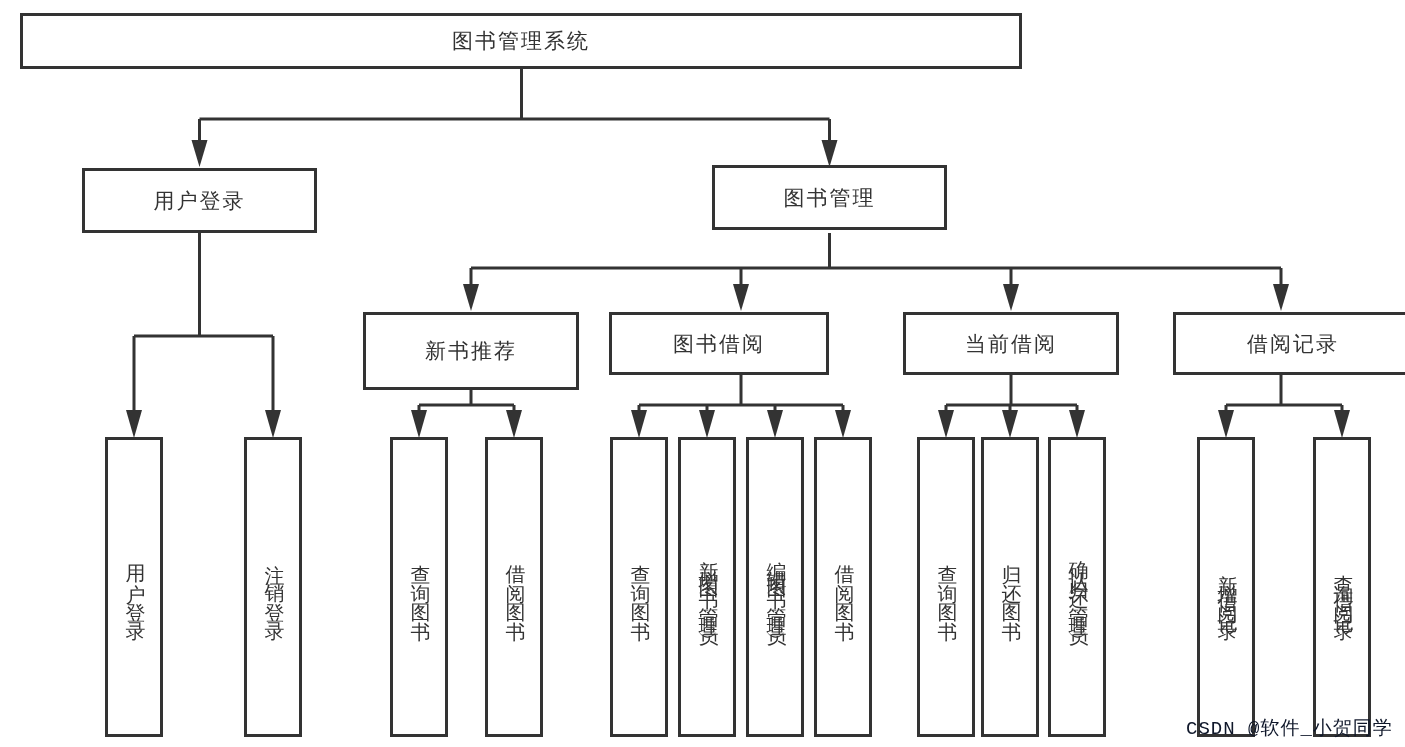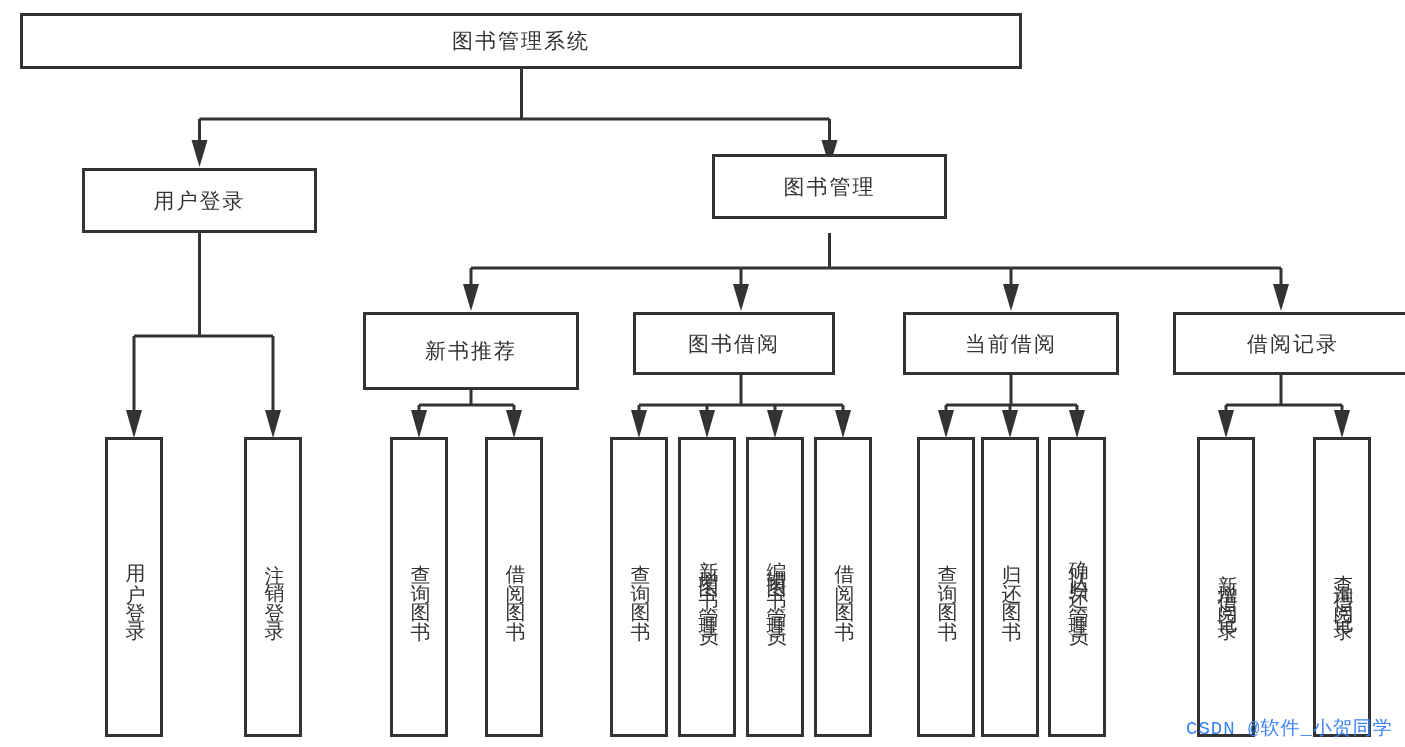--- a/index.html
+++ b/index.html
@@ -55,21 +55,21 @@
     font-size: 20px;
     line-height: 1;
     white-space: nowrap;
   }
   .watermark {
     position: absolute;
     left: 1186px;
     top: 715px;
     font-size: 19px;
     letter-spacing: 1px;
-    color: #3b82f6;
+    color: #0f172a;
     white-space: nowrap;
     z-index: 5;
   }
 </style>
 </head>
 <body>
 
 <div class="stage">
 
   <svg class="lines" viewBox="0 0 1405 747" aria-hidden="true">
@@ -122,28 +122,28 @@
     </g>
   </svg>
 
   <div class="hbox" style="left:20px; top:13px; width:1002px; height:56px;">
     <span class="hlabel">图书管理系统</span>
   </div>
 
   <div class="hbox" style="left:82px; top:168px; width:235px; height:65px;">
     <span class="hlabel">用户登录</span>
   </div>
-  <div class="hbox" style="left:712px; top:154px; width:235px; height:65px;">
+  <div class="hbox" style="left:712px; top:165px; width:235px; height:65px;">
     <span class="hlabel">图书管理</span>
   </div>
 
   <div class="hbox" style="left:363px; top:312px; width:216px; height:78px;">
     <span class="hlabel">新书推荐</span>
   </div>
-  <div class="hbox" style="left:633px; top:312px; width:202px; height:63px;">
+  <div class="hbox" style="left:609px; top:312px; width:220px; height:63px;">
     <span class="hlabel">图书借阅</span>
   </div>
   <div class="hbox" style="left:903px; top:312px; width:216px; height:63px;justify-content:center;">
     <span class="hlabel">当前借阅</span>
   </div>
   <div class="hbox" style="left:1173px; top:312px; width:240px; height:63px;">
     <span class="hlabel">借阅记录</span>
   </div>
 
   <div class="vbox" style="left:105px;">

